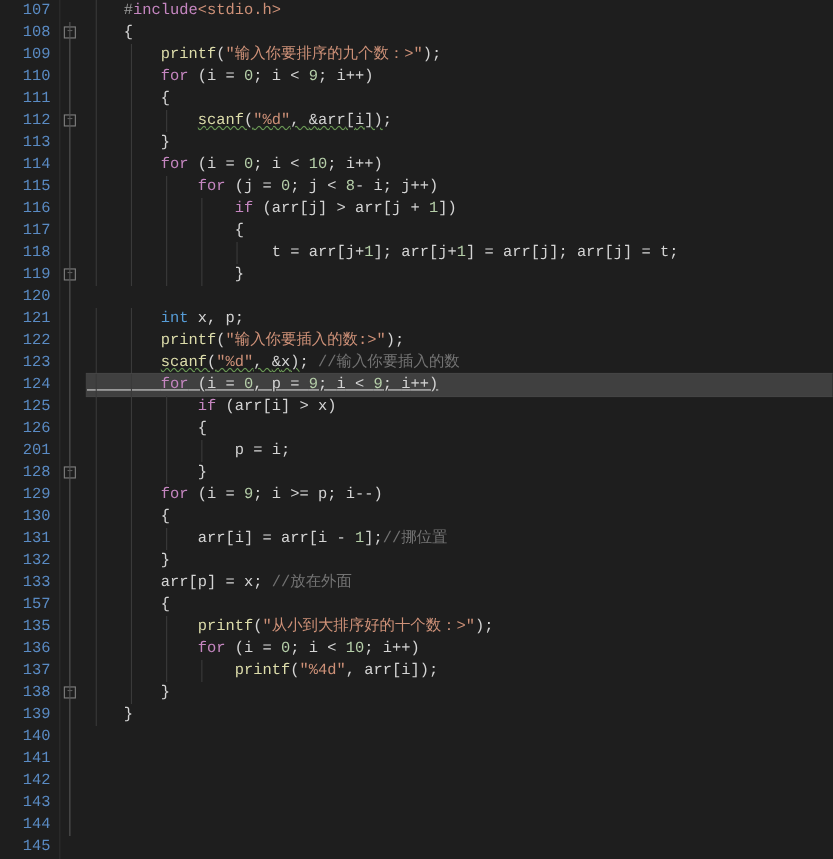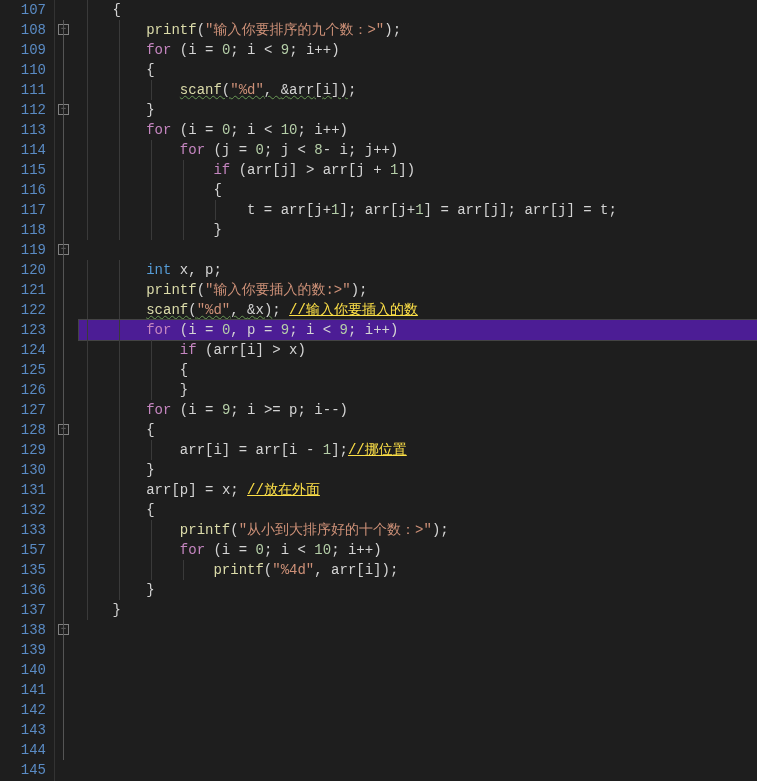--- a/index.html
+++ b/index.html
@@ -61,38 +61,39 @@
   position: relative;
   padding-left: 4px;
 }
 .code-line {
   height: 20px;
   line-height: 20px;
   white-space: pre;
   position: relative;
 }
 .code-line.current {
-  background: #4c1d95;
+  background: #404040;
   outline: 1px solid #444;
+  text-decoration: underline;
 }
 .indent-guide {
   position: absolute;
   width: 1px;
   background: #3a3a3a;
   top: 0;
   bottom: 0;
 }
 
 .kw { color: #569cd6; }
 .pp { color: #9b9b9b; }
 .fn { color: #dcdcaa; }
 .str { color: #ce9178; }
 .num { color: #b5cea8; }
 .op { color: #d4d4d4; }
-.cm { color: #fde047; text-decoration: underline; }
+.cm { color: #737373; }
 .id { color: #d4d4d4; }
 .punc { color: #d4d4d4; }
 .incfile { color: #ce9178; }
 .kw2 { color: #c586c0; }
 .wavy { text-decoration: underline wavy #6a9955; text-decoration-thickness: 1px; }
 </style>
 </head>
 <body>
 
 <div class="editor">
@@ -110,21 +111,21 @@
       <div class="line-num">117</div>
       <div class="line-num">118</div>
       <div class="line-num">119</div>
       <div class="line-num">120</div>
       <div class="line-num">121</div>
       <div class="line-num">122</div>
       <div class="line-num">123</div>
       <div class="line-num">124</div>
       <div class="line-num">125</div>
       <div class="line-num">126</div>
-      <div class="line-num">127</div>
+      <div class="line-num">201</div>
       <div class="line-num">128</div>
       <div class="line-num">129</div>
       <div class="line-num">130</div>
       <div class="line-num">131</div>
       <div class="line-num">132</div>
       <div class="line-num">133</div>
       <div class="line-num">157</div>
       <div class="line-num">135</div>
       <div class="line-num">136</div>
       <div class="line-num">137</div>
@@ -139,39 +140,41 @@
     </div>
   <div class="fold-col">
       <div class="fold-box" style="top: 24px;">−</div>
       <div class="fold-box" style="top: 104px;">−</div>
       <div class="fold-box" style="top: 244px;">−</div>
       <div class="fold-box" style="top: 424px;">−</div>
       <div class="fold-box" style="top: 624px;">−</div>
       <div class="fold-line" style="top: 20px; height: 740px;"></div>
     </div>
   <div class="code-area">
+      <div class="code-line"><span class="indent-guide" style="left: 8px;"></span><span>    </span><span class="pp">#</span><span class="kw2">include</span><span class="incfile">&lt;stdio.h&gt;</span></div>
       <div class="code-line"><span class="indent-guide" style="left: 8px;"></span><span>    </span><span class="punc">{</span></div>
       <div class="code-line"><span class="indent-guide" style="left: 8px;"></span><span class="indent-guide" style="left: 40px;"></span><span>        </span><span class="fn">printf</span><span class="punc">(</span><span class="str">"输入你要排序的九个数：&gt;"</span><span class="punc">);</span></div>
       <div class="code-line"><span class="indent-guide" style="left: 8px;"></span><span class="indent-guide" style="left: 40px;"></span><span>        </span><span class="kw2">for</span><span class="punc"> (</span><span class="id">i</span><span class="op"> = </span><span class="num">0</span><span class="punc">; </span><span class="id">i</span><span class="op"> &lt; </span><span class="num">9</span><span class="punc">; </span><span class="id">i</span><span class="op">++</span><span class="punc">)</span></div>
       <div class="code-line"><span class="indent-guide" style="left: 8px;"></span><span class="indent-guide" style="left: 40px;"></span><span>        </span><span class="punc">{</span></div>
       <div class="code-line"><span class="indent-guide" style="left: 8px;"></span><span class="indent-guide" style="left: 40px;"></span><span class="indent-guide" style="left: 72px;"></span><span>            </span><span class="fn wavy">scanf</span><span class="punc wavy">(</span><span class="str wavy">"%d"</span><span class="punc wavy">, </span><span class="op wavy">&amp;</span><span class="id wavy">arr</span><span class="punc wavy">[</span><span class="id wavy">i</span><span class="punc wavy">])</span><span class="punc">;</span></div>
       <div class="code-line"><span class="indent-guide" style="left: 8px;"></span><span class="indent-guide" style="left: 40px;"></span><span>        </span><span class="punc">}</span></div>
       <div class="code-line"><span class="indent-guide" style="left: 8px;"></span><span class="indent-guide" style="left: 40px;"></span><span>        </span><span class="kw2">for</span><span class="punc"> (</span><span class="id">i</span><span class="op"> = </span><span class="num">0</span><span class="punc">; </span><span class="id">i</span><span class="op"> &lt; </span><span class="num">10</span><span class="punc">; </span><span class="id">i</span><span class="op">++</span><span class="punc">)</span></div>
       <div class="code-line"><span class="indent-guide" style="left: 8px;"></span><span class="indent-guide" style="left: 40px;"></span><span class="indent-guide" style="left: 72px;"></span><span>            </span><span class="kw2">for</span><span class="punc"> (</span><span class="id">j</span><span class="op"> = </span><span class="num">0</span><span class="punc">; </span><span class="id">j</span><span class="op"> &lt; </span><span class="num">8</span><span class="op">- </span><span class="id">i</span><span class="punc">; </span><span class="id">j</span><span class="op">++</span><span class="punc">)</span></div>
       <div class="code-line"><span class="indent-guide" style="left: 8px;"></span><span class="indent-guide" style="left: 40px;"></span><span class="indent-guide" style="left: 72px;"></span><span class="indent-guide" style="left: 104px;"></span><span>                </span><span class="kw2">if</span><span class="punc"> (</span><span class="id">arr</span><span class="punc">[</span><span class="id">j</span><span class="punc">] </span><span class="op">&gt;</span><span class="punc"> </span><span class="id">arr</span><span class="punc">[</span><span class="id">j</span><span class="op"> + </span><span class="num">1</span><span class="punc">])</span></div>
       <div class="code-line"><span class="indent-guide" style="left: 8px;"></span><span class="indent-guide" style="left: 40px;"></span><span class="indent-guide" style="left: 72px;"></span><span class="indent-guide" style="left: 104px;"></span><span>                </span><span class="punc">{</span></div>
       <div class="code-line"><span class="indent-guide" style="left: 8px;"></span><span class="indent-guide" style="left: 40px;"></span><span class="indent-guide" style="left: 72px;"></span><span class="indent-guide" style="left: 104px;"></span><span class="indent-guide" style="left: 136px;"></span><span>                    </span><span class="id">t</span><span class="op"> = </span><span class="id">arr</span><span class="punc">[</span><span class="id">j</span><span class="op">+</span><span class="num">1</span><span class="punc">]; </span><span class="id">arr</span><span class="punc">[</span><span class="id">j</span><span class="op">+</span><span class="num">1</span><span class="punc">] </span><span class="op">=</span><span class="punc"> </span><span class="id">arr</span><span class="punc">[</span><span class="id">j</span><span class="punc">]; </span><span class="id">arr</span><span class="punc">[</span><span class="id">j</span><span class="punc">] </span><span class="op">=</span><span class="punc"> </span><span class="id">t</span><span class="punc">;</span></div>
       <div class="code-line"><span class="indent-guide" style="left: 8px;"></span><span class="indent-guide" style="left: 40px;"></span><span class="indent-guide" style="left: 72px;"></span><span class="indent-guide" style="left: 104px;"></span><span>                </span><span class="punc">}</span></div>
       <div class="code-line"><span></span></div>
       <div class="code-line"><span class="indent-guide" style="left: 8px;"></span><span class="indent-guide" style="left: 40px;"></span><span>        </span><span class="kw">int</span><span class="id"> x</span><span class="punc">, </span><span class="id">p</span><span class="punc">;</span></div>
       <div class="code-line"><span class="indent-guide" style="left: 8px;"></span><span class="indent-guide" style="left: 40px;"></span><span>        </span><span class="fn">printf</span><span class="punc">(</span><span class="str">"输入你要插入的数:&gt;"</span><span class="punc">);</span></div>
       <div class="code-line"><span class="indent-guide" style="left: 8px;"></span><span class="indent-guide" style="left: 40px;"></span><span>        </span><span class="fn wavy">scanf</span><span class="punc wavy">(</span><span class="str wavy">"%d"</span><span class="punc wavy">, </span><span class="op wavy">&amp;</span><span class="id wavy">x</span><span class="punc wavy">)</span><span class="punc">; </span><span class="cm">//输入你要插入的数</span></div>
       <div class="code-line current"><span class="indent-guide" style="left: 8px;"></span><span class="indent-guide" style="left: 40px;"></span><span>        </span><span class="kw2">for</span><span class="punc"> (</span><span class="id">i</span><span class="op"> = </span><span class="num">0</span><span class="punc">, </span><span class="id">p</span><span class="op"> = </span><span class="num">9</span><span class="punc">; </span><span class="id">i</span><span class="op"> &lt; </span><span class="num">9</span><span class="punc">; </span><span class="id">i</span><span class="op">++</span><span class="punc">)</span></div>
       <div class="code-line"><span class="indent-guide" style="left: 8px;"></span><span class="indent-guide" style="left: 40px;"></span><span class="indent-guide" style="left: 72px;"></span><span>            </span><span class="kw2">if</span><span class="punc"> (</span><span class="id">arr</span><span class="punc">[</span><span class="id">i</span><span class="punc">] </span><span class="op">&gt;</span><span class="punc"> </span><span class="id">x</span><span class="punc">)</span></div>
       <div class="code-line"><span class="indent-guide" style="left: 8px;"></span><span class="indent-guide" style="left: 40px;"></span><span class="indent-guide" style="left: 72px;"></span><span>            </span><span class="punc">{</span></div>
+      <div class="code-line"><span class="indent-guide" style="left: 8px;"></span><span class="indent-guide" style="left: 40px;"></span><span class="indent-guide" style="left: 72px;"></span><span class="indent-guide" style="left: 104px;"></span><span>                </span><span class="id">p</span><span class="op"> = </span><span class="id">i</span><span class="punc">;</span></div>
       <div class="code-line"><span class="indent-guide" style="left: 8px;"></span><span class="indent-guide" style="left: 40px;"></span><span class="indent-guide" style="left: 72px;"></span><span>            </span><span class="punc">}</span></div>
       <div class="code-line"><span class="indent-guide" style="left: 8px;"></span><span class="indent-guide" style="left: 40px;"></span><span>        </span><span class="kw2">for</span><span class="punc"> (</span><span class="id">i</span><span class="op"> = </span><span class="num">9</span><span class="punc">; </span><span class="id">i</span><span class="op"> &gt;= </span><span class="id">p</span><span class="punc">; </span><span class="id">i</span><span class="op">--</span><span class="punc">)</span></div>
       <div class="code-line"><span class="indent-guide" style="left: 8px;"></span><span class="indent-guide" style="left: 40px;"></span><span>        </span><span class="punc">{</span></div>
       <div class="code-line"><span class="indent-guide" style="left: 8px;"></span><span class="indent-guide" style="left: 40px;"></span><span class="indent-guide" style="left: 72px;"></span><span>            </span><span class="id">arr</span><span class="punc">[</span><span class="id">i</span><span class="punc">] </span><span class="op">=</span><span class="punc"> </span><span class="id">arr</span><span class="punc">[</span><span class="id">i</span><span class="op"> - </span><span class="num">1</span><span class="punc">];</span><span class="cm">//挪位置</span></div>
       <div class="code-line"><span class="indent-guide" style="left: 8px;"></span><span class="indent-guide" style="left: 40px;"></span><span>        </span><span class="punc">}</span></div>
       <div class="code-line"><span class="indent-guide" style="left: 8px;"></span><span class="indent-guide" style="left: 40px;"></span><span>        </span><span class="id">arr</span><span class="punc">[</span><span class="id">p</span><span class="punc">] </span><span class="op">=</span><span class="punc"> </span><span class="id">x</span><span class="punc">; </span><span class="cm">//放在外面</span></div>
       <div class="code-line"><span class="indent-guide" style="left: 8px;"></span><span class="indent-guide" style="left: 40px;"></span><span>        </span><span class="punc">{</span></div>
       <div class="code-line"><span class="indent-guide" style="left: 8px;"></span><span class="indent-guide" style="left: 40px;"></span><span class="indent-guide" style="left: 72px;"></span><span>            </span><span class="fn">printf</span><span class="punc">(</span><span class="str">"从小到大排序好的十个数：&gt;"</span><span class="punc">);</span></div>
       <div class="code-line"><span class="indent-guide" style="left: 8px;"></span><span class="indent-guide" style="left: 40px;"></span><span class="indent-guide" style="left: 72px;"></span><span>            </span><span class="kw2">for</span><span class="punc"> (</span><span class="id">i</span><span class="op"> = </span><span class="num">0</span><span class="punc">; </span><span class="id">i</span><span class="op"> &lt; </span><span class="num">10</span><span class="punc">; </span><span class="id">i</span><span class="op">++</span><span class="punc">)</span></div>
       <div class="code-line"><span class="indent-guide" style="left: 8px;"></span><span class="indent-guide" style="left: 40px;"></span><span class="indent-guide" style="left: 72px;"></span><span class="indent-guide" style="left: 104px;"></span><span>                </span><span class="fn">printf</span><span class="punc">(</span><span class="str">"%4d"</span><span class="punc">, </span><span class="id">arr</span><span class="punc">[</span><span class="id">i</span><span class="punc">]);</span></div>

